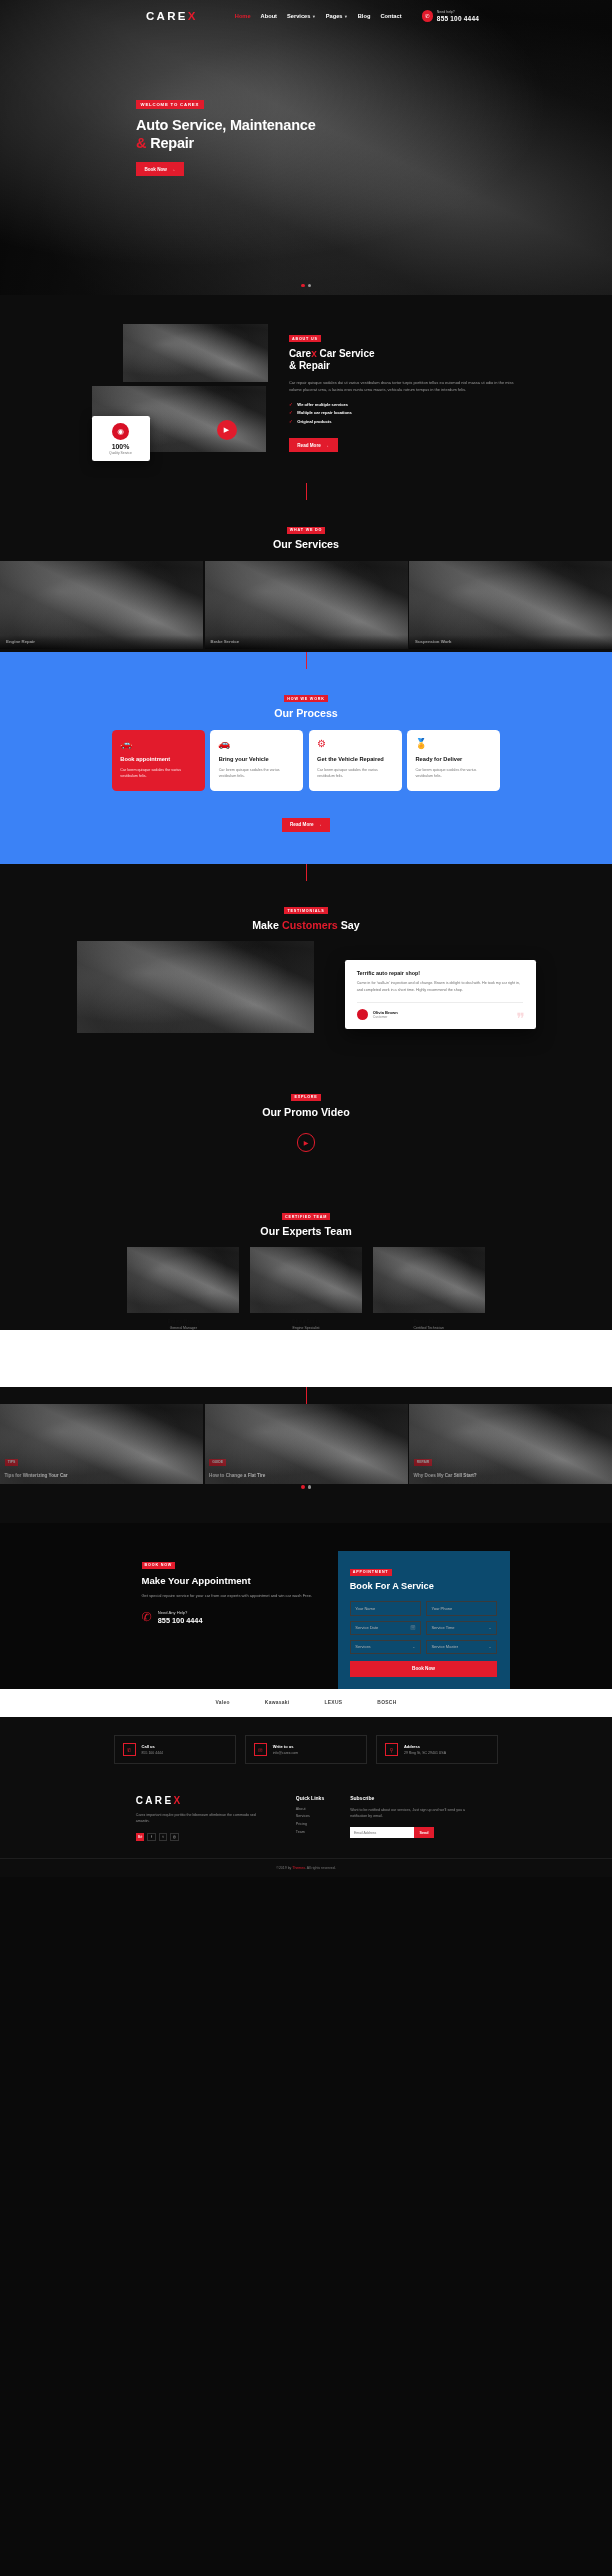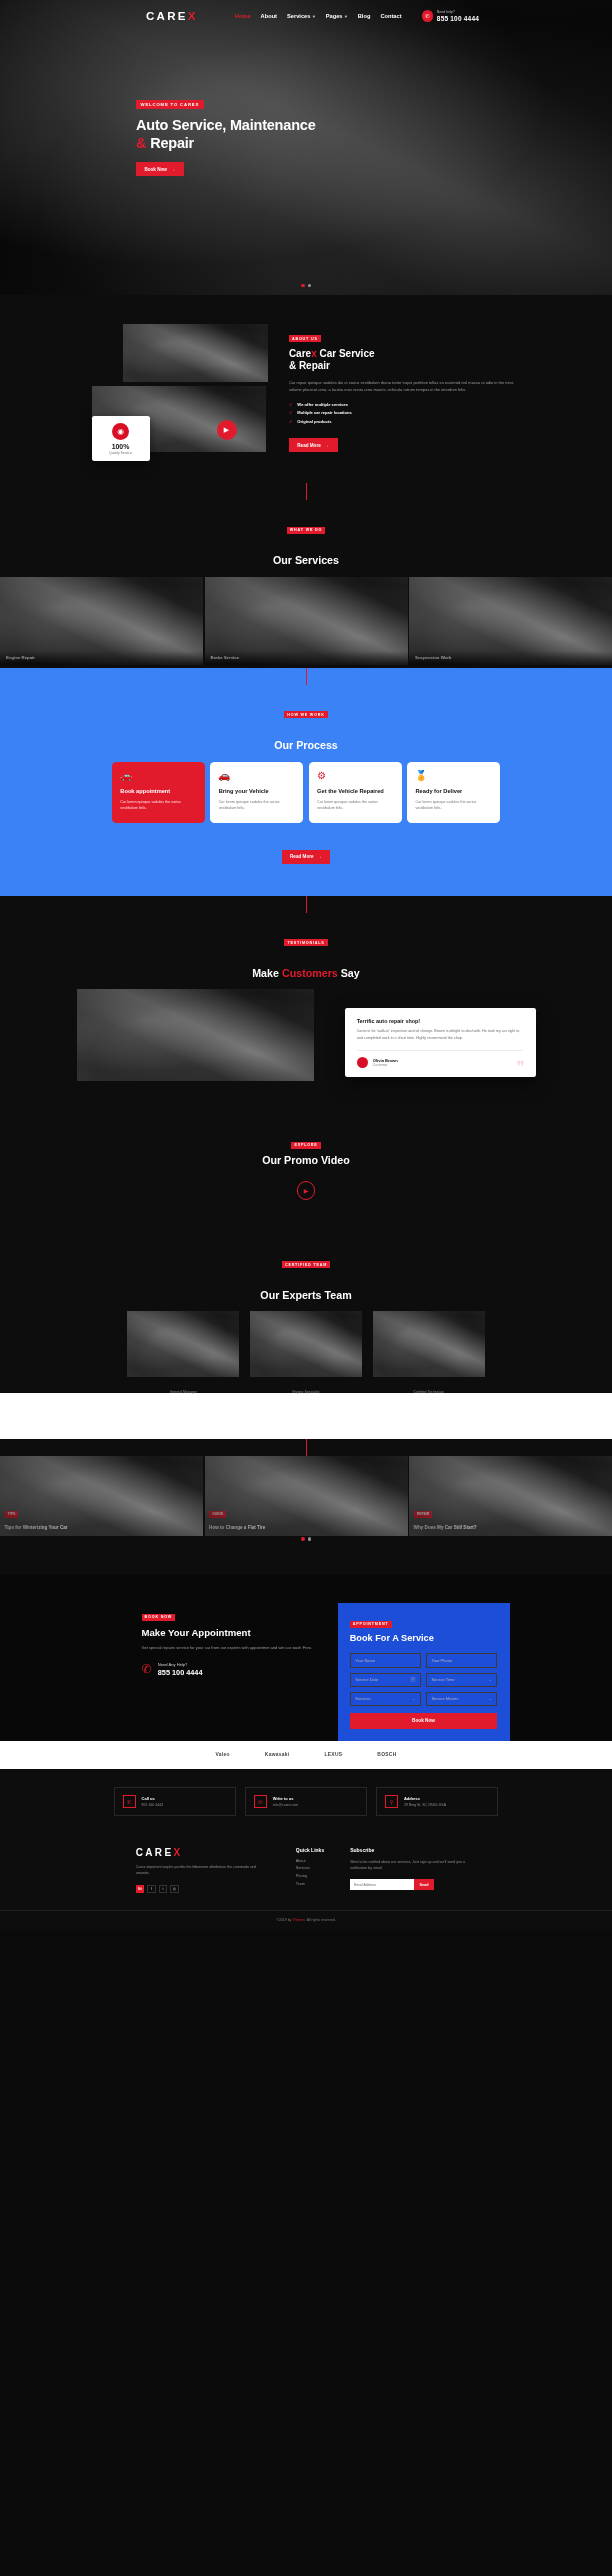--- a/index.html
+++ b/index.html
@@ -57,21 +57,21 @@
   h2.sec{font-size:10px;font-weight:bold;line-height:1.25;margin-top:5.4px;}
   h2.sec .x{color:#e21b2c;}
   .lead{color:#9b9b9b;font-size:4px;line-height:1.85;margin-top:6.1px;}
   .ticks{margin-top:7.7px;}
   .tick{display:flex;gap:4.6px;align-items:center;margin-bottom:3.8px;font-size:4.1px;font-weight:bold;}
   .tick i{color:#e21b2c;font-style:normal;font-size:4.6px;}
 
   
   .sep{width:0.8px;height:17px;background:#e21b2c;margin:0 auto;}
   .sec-head{text-align:center;padding:20px 0 10.7px;}
-  .sec-head h2{font-size:10.7px;font-weight:bold;margin-top:20px;}
+  .sec-head h2{font-size:10.7px;font-weight:bold;margin-top:4px;}
   .sec-head h2 .hl{color:#e21b2c;}
 
   
   .services{background:#0d0d0d;padding-bottom:3.1px;}
   .svc-row{display:flex;gap:1.5px;}
   .svc{flex:1;height:88px;position:relative;}
   .svc .cap{position:absolute;left:0;right:0;bottom:0;padding:4.6px 6.1px;font-size:4.3px;font-weight:bold;background:linear-gradient(transparent,rgba(0,0,0,.85));}
 
   
   .process{background:#3b82f6;padding-bottom:32px;}
@@ -97,21 +97,21 @@
   .t-nm{font-size:4.1px;font-weight:bold;}
   .t-ro{font-size:3.4px;color:#8c8c8c;}
   .quote{position:absolute;right:10.7px;bottom:6.1px;font-size:15.3px;color:#fadadd;line-height:.6;}
 
   
   .promo{background:#0d0d0d;padding:23px 0 35px;text-align:center;}
   .promo h2{font-size:10.7px;font-weight:bold;margin-top:4.6px;}
   .ring{width:18.4px;height:18.4px;border-radius:50%;border:0.9px solid #e21b2c;margin:15.3px auto 0;display:flex;align-items:center;justify-content:center;font-size:6.1px;color:#e21b2c;cursor:pointer;}
 
   
-  .team{background:#0d0d0d;position:relative;padding-bottom:10px;}
+  .team{background:#0d0d0d;position:relative;padding-bottom:22px;}
   .team-white{position:absolute;left:0;right:0;bottom:0;height:46px;background:#fff;}
   .team-row{position:relative;display:flex;gap:10.7px;justify-content:center;padding:0 31px;}
   .member{width:112px;}
   .m-img{height:66px;}
   .m-nm{color:#111;font-size:4.9px;font-weight:bold;text-align:center;margin-top:6.1px;}
   .m-ro{color:#8a8a8a;font-size:3.5px;text-align:center;margin-top:1.5px;}
   .team-pad{height:35px;background:#fff;}
 
   
   .blog{background:#0d0d0d;padding-bottom:26px;}
@@ -122,21 +122,21 @@
 
   
   .appt{background:#080808;padding:27.6px 0 0;display:flex;justify-content:center;gap:20px;align-items:flex-start;}
   .appt-left{width:176px;padding-top:4.6px;margin-left:39px;}
   .appt-left h2{font-size:9.6px;font-weight:bold;margin-top:5.4px;}
   .appt-left p{color:#9b9b9b;font-size:4px;line-height:1.9;margin-top:6.1px;}
   .help{display:flex;align-items:center;gap:6.1px;margin-top:10.7px;}
   .help .ic{font-size:12.2px;color:#e21b2c;}
   .help small{display:block;font-size:4.1px;color:#cfcfcf;}
   .help b{display:block;font-size:7.3px;margin-top:0.8px;}
-  .form-box{width:172px;background:#1d4ed8;padding:11.5px 12.2px 12.2px;}
+  .form-box{width:172px;background:#0c4a6e;padding:11.5px 12.2px 12.2px;}
   .form-box h3{font-size:9.2px;font-weight:bold;margin-top:5.4px;}
   .grid{display:flex;flex-wrap:wrap;gap:4.6px;margin-top:10px;}
   .fld{width:calc(50% - 2.3px);height:14.5px;border:0.8px solid #3a3a3a;background:transparent;color:#b5b5b5;font-size:4px;padding:0 4.6px;display:flex;align-items:center;justify-content:space-between;font-family:inherit;cursor:text;}
   .fld span.ic{opacity:.65;font-size:4.2px;}
   .book-wide{width:100%;height:16px;background:#e21b2c;border:none;color:#fff;font-size:4.7px;font-weight:bold;margin-top:6.9px;cursor:pointer;font-family:inherit;}
 
   
   .brands{background:#fff;height:27.6px;display:flex;align-items:center;justify-content:center;gap:35px;}
   .brand{color:#1b1b1b;font-size:4.9px;font-weight:bold;letter-spacing:0.3px;opacity:.85;}
 

